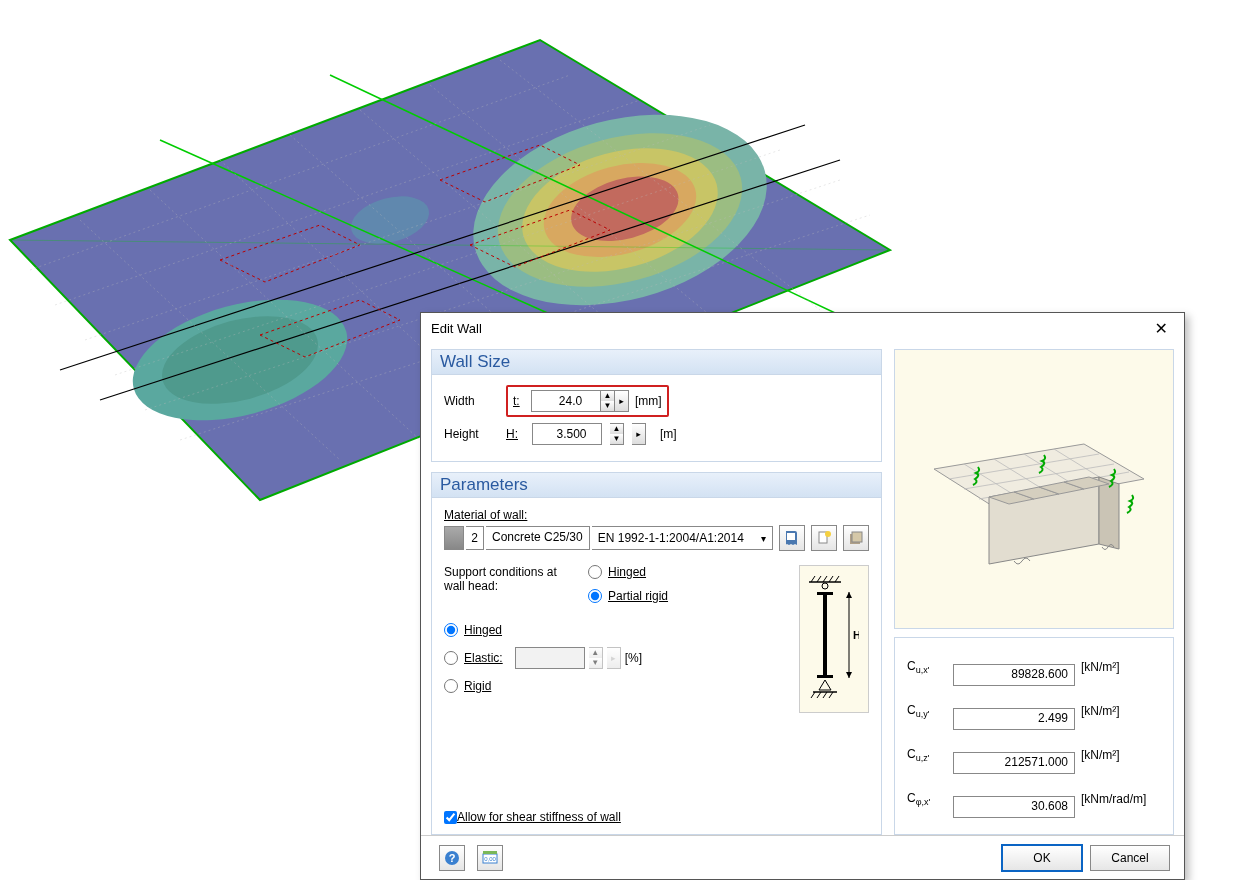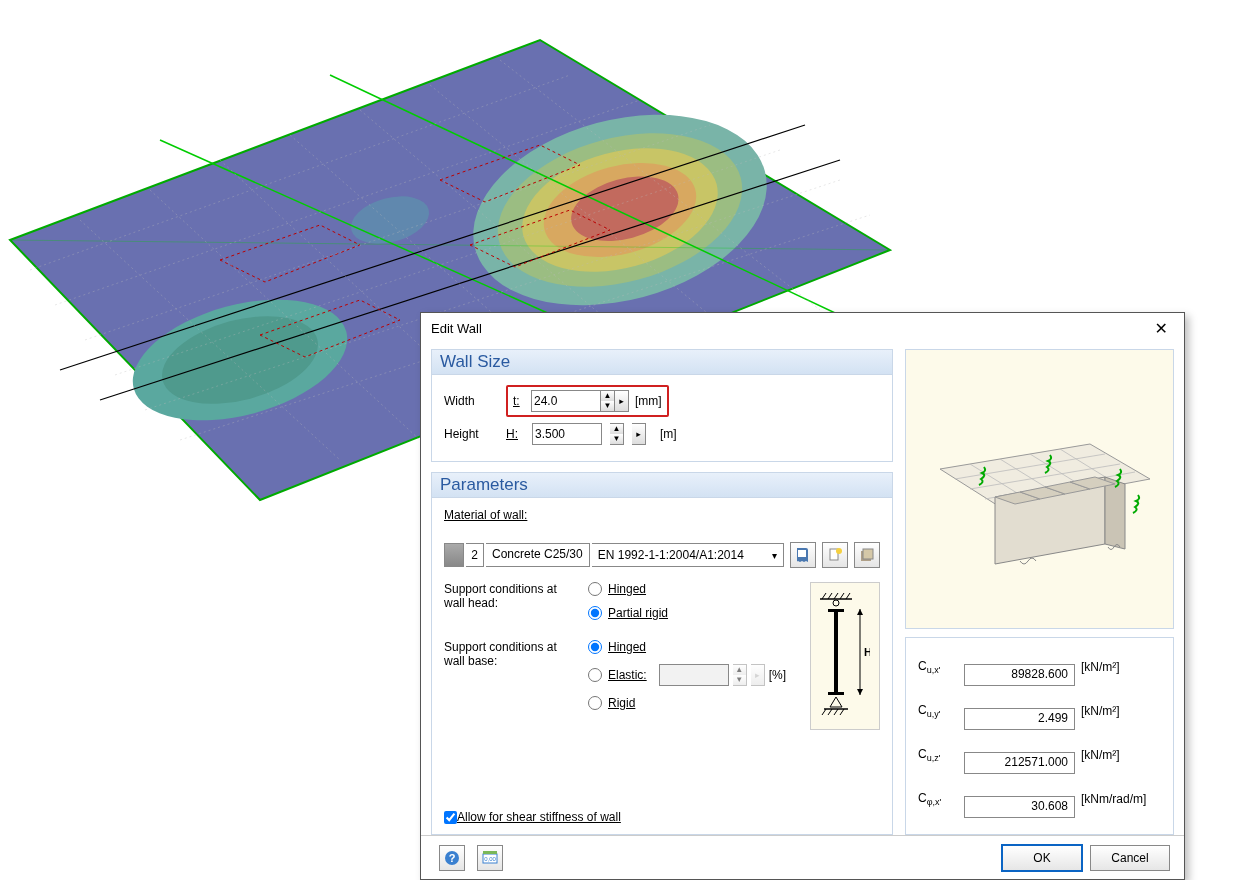--- a/index.html
+++ b/index.html
@@ -38,22 +38,22 @@
   color: #2a5aa0; font-weight: 400; font-size: 17px;
   padding: 2px 8px; border-bottom: 1px solid #c9d7e8;
 }
 .group-body { padding: 10px 12px; }
 
 
 .row { display: flex; align-items: center; gap: 8px; margin-bottom: 6px; }
 .row .lbl-main { width: 54px; }
 .row .lbl-sym { width: 18px; text-decoration: underline; }
 .num-input {
-  width: 70px; height: 22px; text-align: left;
-  padding: 1px 4px 1px 2px; border: 1px solid #888; font-family: inherit; font-size: 12px;
+  width: 70px; height: 22px; text-align: center;
+  padding: 1px 4px 1px 13px; border: 1px solid #888; font-family: inherit; font-size: 12px;
 }
 .spinner-btns {
   display: flex; flex-direction: column; border: 1px solid #888; border-left: none;
   height: 22px; width: 14px;
 }
 .spinner-btns button {
   flex: 1; background: linear-gradient(#fff,#ddd); border: none; font-size: 8px; line-height: 1; cursor: pointer;
   padding: 0;
 }
 .arrow-btn {
@@ -64,21 +64,21 @@
 
 
 .highlight-box {
   border: 2px solid #d02020;
   padding: 3px 5px;
   display: inline-flex; align-items: center;
   border-radius: 2px;
 }
 
 
-.param-label { margin-bottom: 20px; text-decoration: underline; }
+.param-label { margin-bottom: 3px; text-decoration: underline; }
 .material-row {
   display: flex; align-items: center; gap: 2px; margin-bottom: 14px;
 }
 .mat-box {
   width: 20px; height: 24px; border: 1px solid #888;
   background: linear-gradient(#aaa,#888);
 }
 .mat-num { width: 18px; text-align:center; border:1px solid #888; border-left:none; height:24px; line-height:22px; }
 .mat-name { border:1px solid #888; border-left:none; height:24px; padding: 3px 6px; background:#fff; flex:0 0 auto; }
 .mat-code { border:1px solid #888; border-left:none; height:24px; padding:3px 6px 3px 6px; background:#fff; flex:1; display:flex; align-items:center; justify-content:space-between; }
@@ -270,21 +270,20 @@
                     <label>Hinged</label>
                   </div>
                   <div class="radio-row">
                     <input type="radio" name="head" checked="" style="">
                     <label>Partial rigid</label>
                   </div>
                 </div>
               </div>
 
               <div class="support-block">
-                <div class="support-lbls">Support conditions at wall base:</div>
                 <div class="support-radios">
                   <div class="radio-row">
                     <input type="radio" name="base" checked="" style="">
                     <label>Hinged</label>
                   </div>
                   <div class="radio-row">
                     <input type="radio" name="base" style="">
                     <label>Elastic:</label>
                     <div class="elastic-input">
                       <input class="num-input" disabled="" style="">

